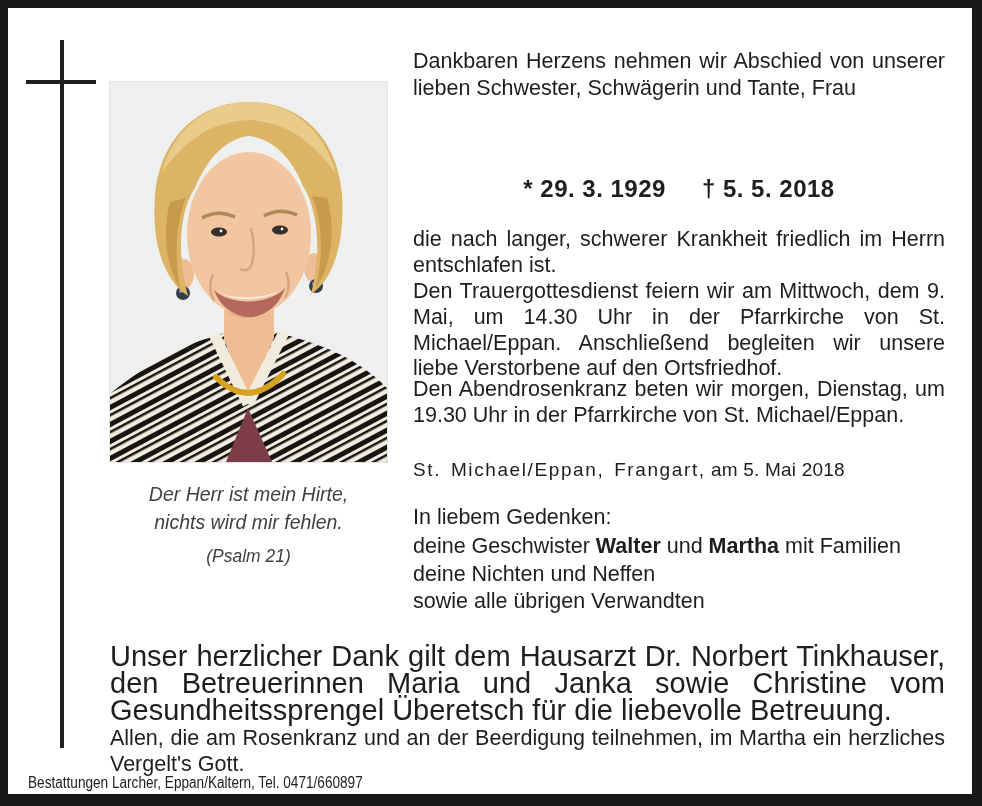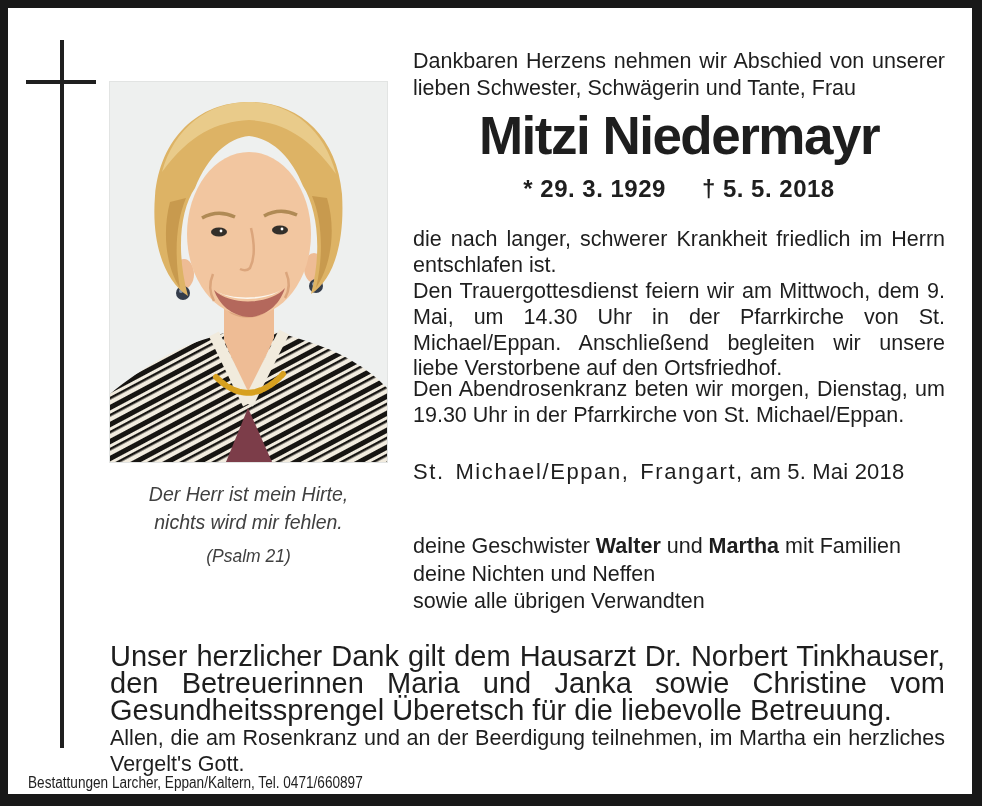--- a/index.html
+++ b/index.html
@@ -32,21 +32,21 @@
     position: absolute; left: 405px; top: 27px; width: 532px; height: 620px;
   }
   .col > div { position: absolute; left: 0; width: 100%; }
   .intro { top: 13px; font-size: 21.5px; line-height: 26.5px; text-align: justify; }
   .name { top: 70px; text-align: center; font-size: 53px; font-weight: bold; letter-spacing: -1.5px; white-space: nowrap; }
   .dates { top: 140px; display: flex; justify-content: center; gap: 36px; font-size: 24px; font-weight: bold; letter-spacing: 0.5px; }
   .p-death   { top: 192px; }
   .p-service { top: 244px; }
   .p-rosary  { top: 342px; }
   .bodytext  { font-size: 21.5px; line-height: 25.8px; text-align: justify; }
-  .place { top: 424px; font-size: 22px; white-space: nowrap; }
+  .place { top: 424px; font-size: 19px; white-space: nowrap; }
   .place .sp1 { letter-spacing: 1.6px; word-spacing: 3px; }
   .place .sp2 { letter-spacing: 0.2px; }
   .gedenken-h { top: 470px; font-size: 21.5px; }
   .family { top: 498px; font-size: 21.5px; line-height: 27.5px; }
   .b { font-weight: bold; }
   .thanks1 { position: absolute; left: 102px; top: 635px; width: 835px; font-size: 29px; line-height: 27px; text-align: justify; }
   .thanks2 { position: absolute; left: 102px; top: 717px; width: 835px; font-size: 21.5px; line-height: 26px; text-align: justify; }
   .footer {
     position: absolute; left: 20px; top: 766px; font-size: 16px; color: #222222;
     transform: scaleX(0.85); transform-origin: left center; white-space: nowrap;
@@ -115,29 +115,29 @@
   </div>
 
   <div class="psalm">
     <div>Der Herr ist mein Hirte,</div>
     <div>nichts wird mir fehlen.</div>
     <div class="src">(Psalm 21)</div>
   </div>
 
   <div class="col">
     <div class="intro">Dankbaren Herzens nehmen wir Abschied von unserer lieben Schwester, Schwägerin und Tante, Frau</div>
-    <div class="name">Mitzi Niedermayr</div>
     <div class="dates">
       <span>* 29. 3. 1929</span>
       <span>† 5. 5. 2018</span>
     </div>
     <div class="p-death bodytext">die nach langer, schwerer Krankheit friedlich im Herrn entschlafen ist.</div>
     <div class="p-service bodytext">Den Trauergottesdienst feiern wir am Mittwoch, dem 9. Mai, um 14.30 Uhr in der Pfarrkirche von St. Michael/Eppan. Anschließend begleiten wir unsere liebe Verstorbene auf den Ortsfriedhof.</div>
     <div class="p-rosary bodytext">Den Abendrosenkranz beten wir morgen, Dienstag, um 19.30 Uhr in der Pfarrkirche von St. Michael/Eppan.</div>
     <div class="place"><span class="sp1">St. Michael/Eppan, Frangart,</span> <span class="sp2">am 5. Mai 2018</span></div>
+    <div class="gedenken-h">In liebem Gedenken:</div>
     <div class="family">
       <div><span>deine Geschwister </span><span class="b">Walter</span><span> und </span><span class="b">Martha</span><span> mit Familien</span></div>
       <div>deine Nichten und Neffen</div>
       <div>sowie alle übrigen Verwandten</div>
     </div>
   </div>
 
   <div class="thanks1">Unser herzlicher Dank gilt dem Hausarzt Dr. Norbert Tinkhauser, den Betreuerinnen Maria und Janka sowie Christine vom Gesundheitssprengel Überetsch für die liebevolle Betreuung.</div>
   <div class="thanks2">Allen, die am Rosenkranz und an der Beerdigung teilnehmen, im Martha ein herzliches Vergelt's Gott.</div>
 

